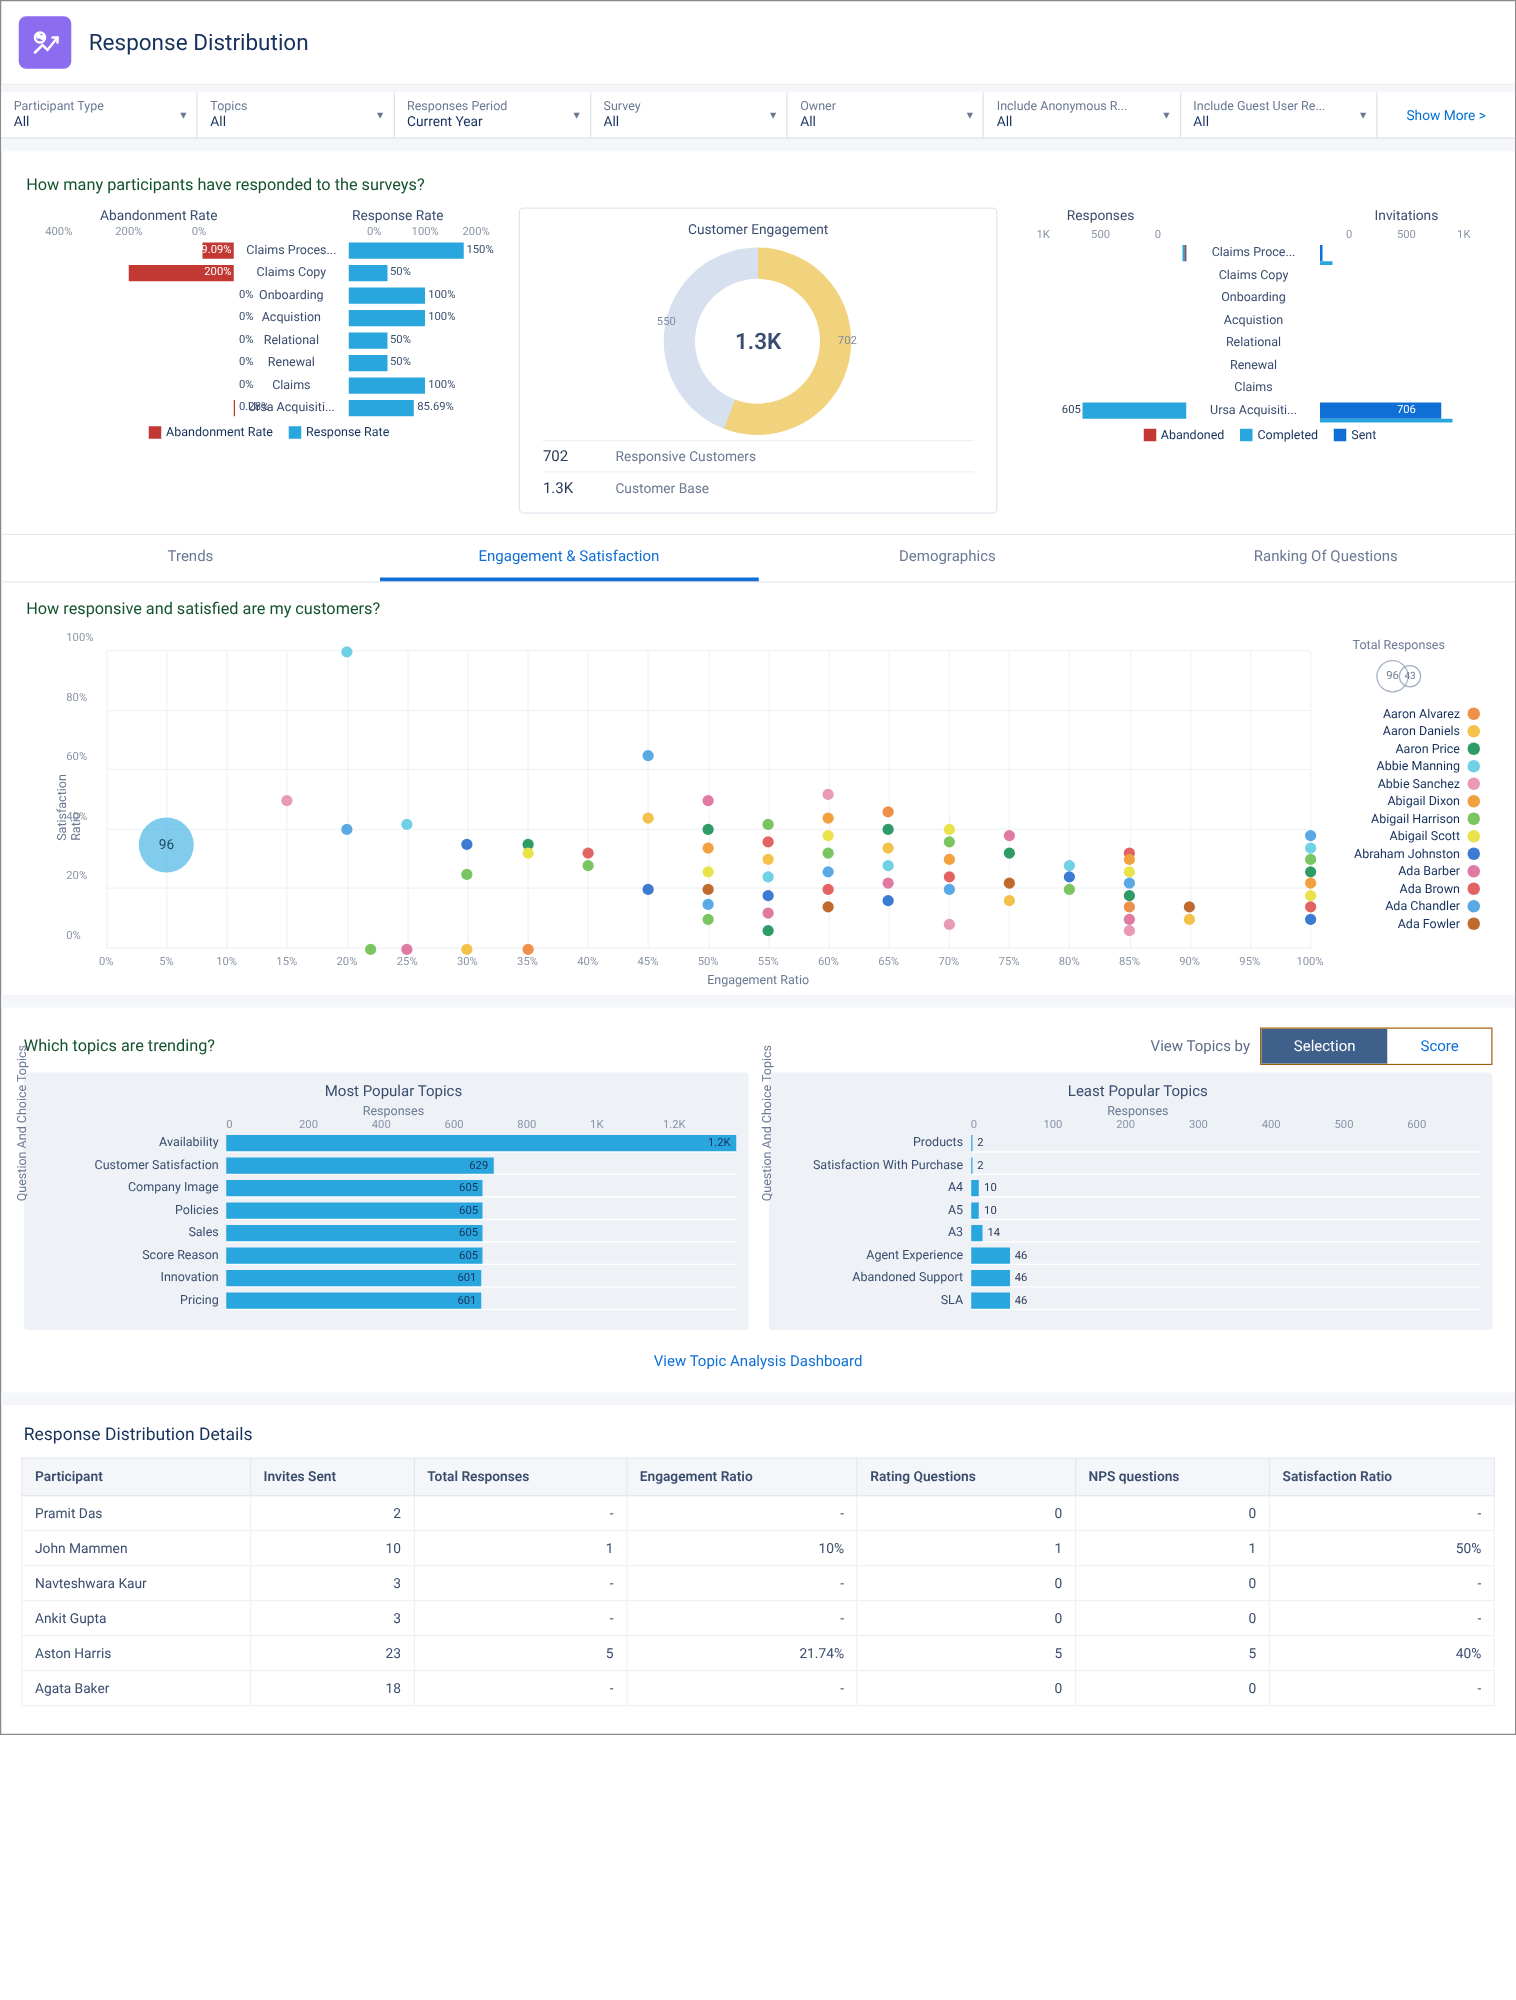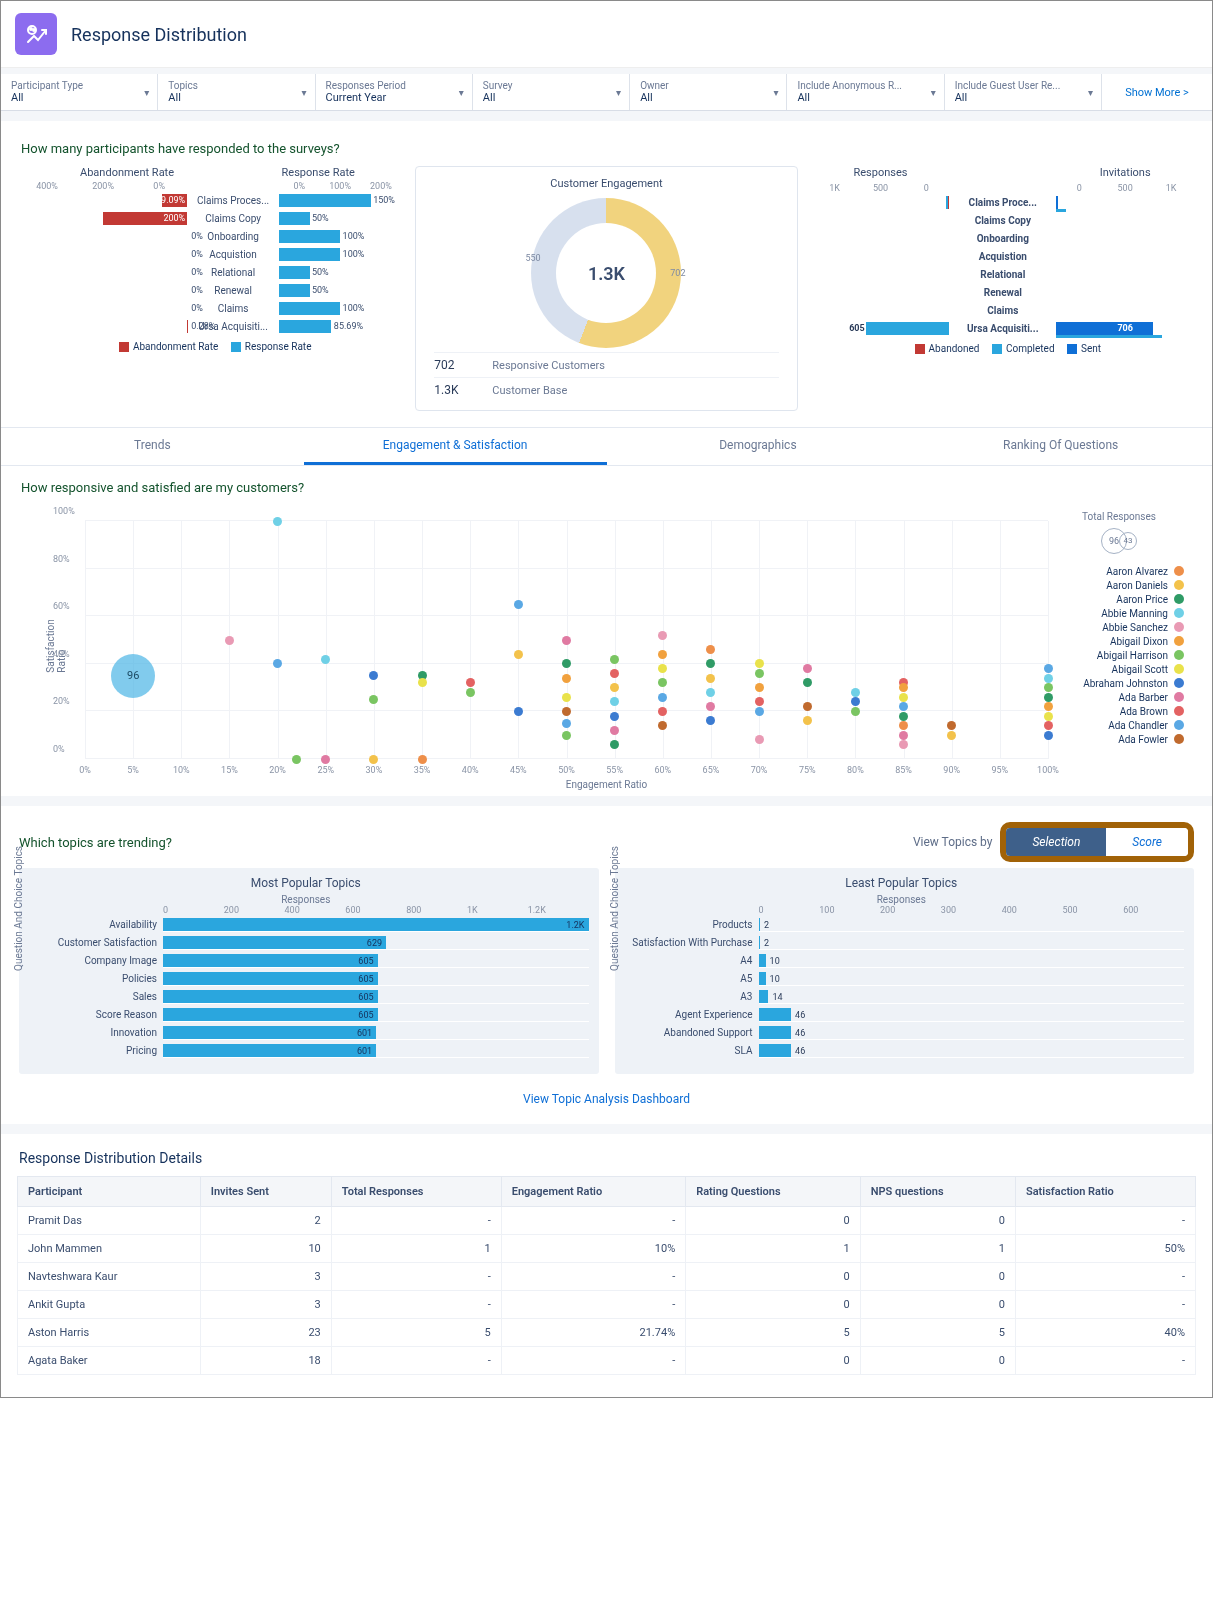--- a/index.html
+++ b/index.html
@@ -49,21 +49,21 @@
   .donut-hole { position:absolute; left:25px; top:25px; width:100px; height:100px; border-radius:50%; background:#fff; display:flex; align-items:center; justify-content:center; font-size:18px; color:#3a4d6e; font-weight:600;}
   .donut-lbl { position:absolute; font-size:9px; color:#7d8aa3;}
   .donut-stats { width:100%; }
   .ds-row { display:flex; align-items:center; gap:10px; padding:5px 0; border-top:1px solid #eef1f6;}
   .ds-row .n { width:48px; font-size:12px; color:#2a3b59;}
   .ds-row .t { font-size:11px; color:#6b7994;}
   
   .tri-head { display:grid; grid-template-columns:36% 28% 36%; text-align:center; font-size:11px; color:#3a4d6e; margin-bottom:4px;}
   .tri-ax { display:grid; grid-template-columns:36% 28% 36%; font-size:9px; color:#8a94a6;}
   .tri-ax .l { display:flex;} .tri-ax .l span{flex:1;text-align:center;}
-  .tri-row { display:grid; grid-template-columns:36% 28% 36%; align-items:center; height:17px; margin:1px 0;font-weight:bold;}
+  .tri-row { display:grid; grid-template-columns:36% 28% 36%; align-items:center; height:17px; margin:1px 0;}
   .tri-left { position:relative; height:13px;}
   .tri-left .bar { position:absolute; right:0; top:0; height:100%; background:#2aa6de;}
   .tri-left .bar2 { position:absolute; right:0; top:0; height:100%; background:#c23934;}
   .tri-left .txt { position:absolute; right:2px; font-size:9px; color:#2a3b59; line-height:13px;}
   .tri-cat { font-size:10px; color:#3a4d6e; text-align:center; white-space:nowrap; overflow:hidden; text-overflow:ellipsis; padding:0 4px;}
   .tri-right { position:relative; height:13px;}
   .tri-right .bar { position:absolute; left:0; top:0; height:100%; background:#0f6fd6;}
   .tri-right .under { position:absolute; left:0; bottom:-3px; height:3px; background:#2aa6de;}
   .tri-right .txt { position:absolute; font-size:9px; color:#fff; line-height:13px; left:50%; transform:translateX(-50%);}
   
@@ -84,26 +84,26 @@
   .bubble-big { position:absolute; border-radius:50%; background:rgba(76,181,230,.7); display:flex; align-items:center; justify-content:center; color:#1d4a63; font-size:11px;}
   .dot { position:absolute; width:9px; height:9px; border-radius:50%; }
   .sc-legend { width:130px; margin-left:6px; font-size:10px; }
   .sc-legend .top { text-align:center; color:#6b7994; font-size:10px; margin-bottom:4px;}
   .sc-legend .bubs { position:relative; height:30px; display:flex; justify-content:center; align-items:center; margin-bottom:8px;}
   .sc-legend .circ { display:inline-block; border:1px solid #a5b2c5; border-radius:50%; text-align:center; color:#6b7994;}
   .sc-legend .row { display:flex; align-items:center; justify-content:flex-end; gap:6px; padding:1.5px 0;}
   .sc-legend .row .sw { width:10px; height:10px; border-radius:50%;}
   
   .topics-hdr { display:flex; align-items:center; justify-content:space-between; padding:16px 18px 6px 18px;}
-  .toggle { display:flex; border:6px solid #a16207; border-radius:10px; overflow:hidden;font-style:italic;}
+  .toggle { display:flex; border:1px solid #a16207; border-radius:0; overflow:hidden;}
   .toggle .btn { padding:7px 26px; font-size:12px; background:#fff; color:#0f6fd6; cursor:pointer;}
   .toggle .btn.active { background:#3e608a; color:#fff;}
   .topics-label { font-size:12px; color:#5e6d88; margin-right:8px;}
   .topics-grid { display:flex; gap:16px; padding:0 18px 4px 18px;}
-  .topic-card { flex:1; background:#eef2f7; border-radius:3px; padding:8px 10px 14px 4px;}
+  .topic-card { flex:1; background:#eef2f7; border-radius:3px; padding:8px 10px 14px 22px;}
   .tc-title { text-align:center; font-size:12px; color:#3a4d6e; margin-bottom:4px;}
   .tc-axis-t { text-align:center; font-size:10px; color:#6b7994;}
   .tc-axrow { display:grid; grid-template-columns:140px 1fr; }
   .tc-axrow .ticks { display:flex;}
   .tc-axrow .ticks span { flex:1; font-size:9px; color:#8a94a6; text-align:left;}
   .tc-row { display:grid; grid-template-columns:140px 1fr; align-items:center; height:17px; margin:1px 0;}
   .tc-cat { font-size:10px; color:#3a4d6e; text-align:right; padding-right:6px; white-space:nowrap; overflow:hidden; text-overflow:ellipsis;}
   .tc-bar-wrap { position:relative; height:14px; border-bottom:1px solid #fff;}
   .tc-bar { position:absolute; left:0; top:0; height:100%; background:#2aa6de;}
   .tc-txt { position:absolute; top:0; font-size:9px; color:#2a3b59; line-height:14px;}

